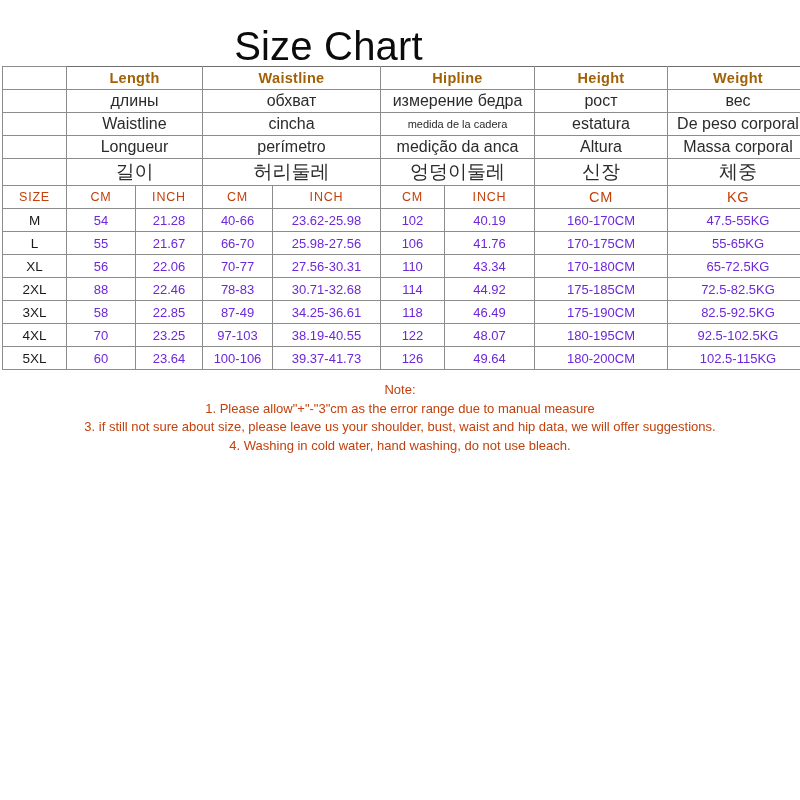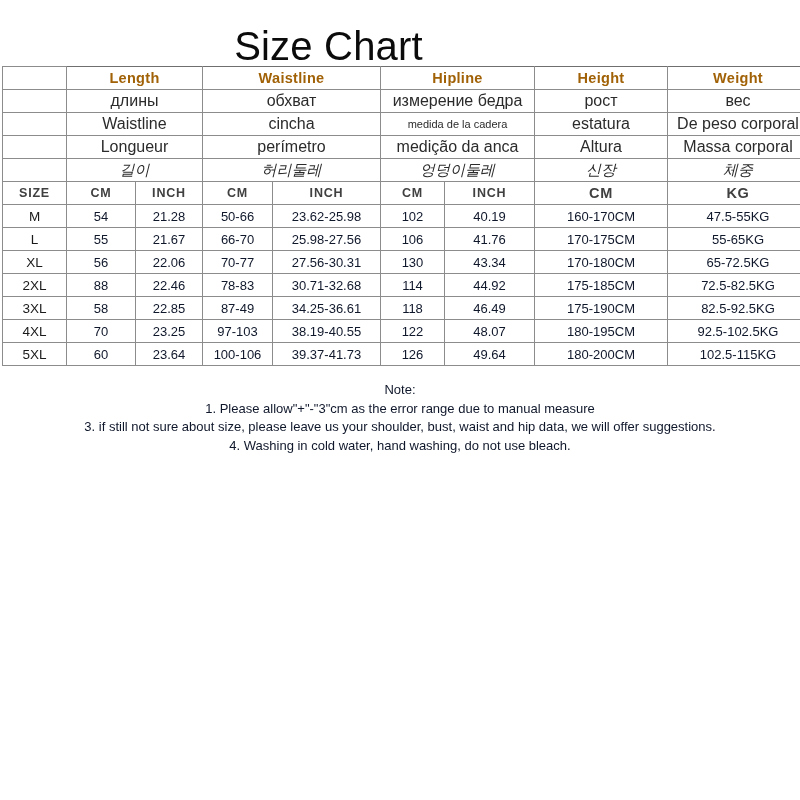--- a/index.html
+++ b/index.html
@@ -87,54 +87,53 @@
     font-weight: bold;
     font-size: 14.5px;
     color: #a16207;
     letter-spacing: 0.3px;
   }
   td.lang-ru, td.lang-es, td.lang-pt {
     font-size: 16px;
     color: #2b2b2b;
   }
   td.lang-ko {
-    font-size: 15px;
+    font-size: 19px;
     color: #2b2b2b;
-    font-style: italic;
   }
   td.lang-es.small, td.lang-pt.small { font-size: 11px; }
 
   td.unit-head {
-    font-weight: bold;
+    font-weight: normal;
     font-size: 12.5px;
     letter-spacing: 0.8px;
-    color: #404040;
+    color: #c2410c;
   }
   td.unit-head.big {
     font-size: 14.5px;
     letter-spacing: 0.6px;
   }
   td.size-label {
     font-size: 13.5px;
   }
   td.data-cell {
     font-size: 13px;
-    color: #0f172a;
+    color: #6d28d9;
   }
 
   
   .note-block {
     position: absolute;
     left: 0;
     top: 381px;
     width: 800px;
     text-align: center;
     font-size: 13px;
     line-height: 18.6px;
-    color: #0f172a;
+    color: #c2410c;
   }
   .note-block .note-line { display: block; white-space: nowrap; }
   .note-block .note-heading { display: block; }
 </style>
 </head>
 <body>
 
 <div class="page">
 
   <div class="chart-title">Size Chart</div>
@@ -208,21 +207,21 @@
           <td class="unit-head">CM</td>
           <td class="unit-head">INCH</td>
           <td class="unit-head big">CM</td>
           <td class="unit-head big">KG</td>
         </tr>
 
         <tr>
           <td class="size-label">M</td>
           <td class="data-cell">54</td>
           <td class="data-cell">21.28</td>
-          <td class="data-cell">50-66</td>
+          <td class="data-cell">40-66</td>
           <td class="data-cell">23.62-25.98</td>
           <td class="data-cell">102</td>
           <td class="data-cell">40.19</td>
           <td class="data-cell">160-170CM</td>
           <td class="data-cell">47.5-55KG</td>
         </tr>
 
         <tr>
           <td class="size-label">L</td>
           <td class="data-cell">55</td>
@@ -234,21 +233,21 @@
           <td class="data-cell">170-175CM</td>
           <td class="data-cell">55-65KG</td>
         </tr>
 
         <tr>
           <td class="size-label">XL</td>
           <td class="data-cell">56</td>
           <td class="data-cell">22.06</td>
           <td class="data-cell">70-77</td>
           <td class="data-cell">27.56-30.31</td>
-          <td class="data-cell">130</td>
+          <td class="data-cell">110</td>
           <td class="data-cell">43.34</td>
           <td class="data-cell">170-180CM</td>
           <td class="data-cell">65-72.5KG</td>
         </tr>
 
         <tr>
           <td class="size-label">2XL</td>
           <td class="data-cell">88</td>
           <td class="data-cell">22.46</td>
           <td class="data-cell">78-83</td>

